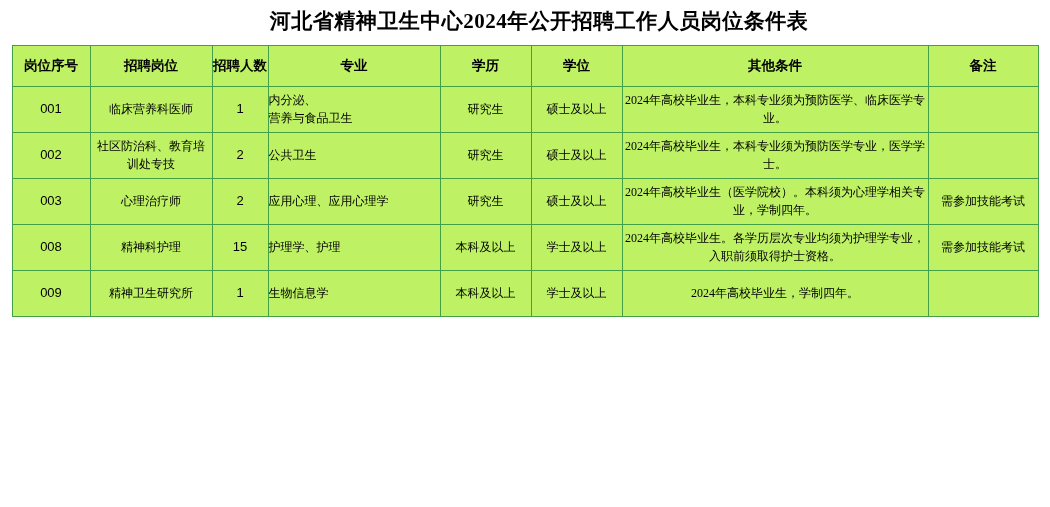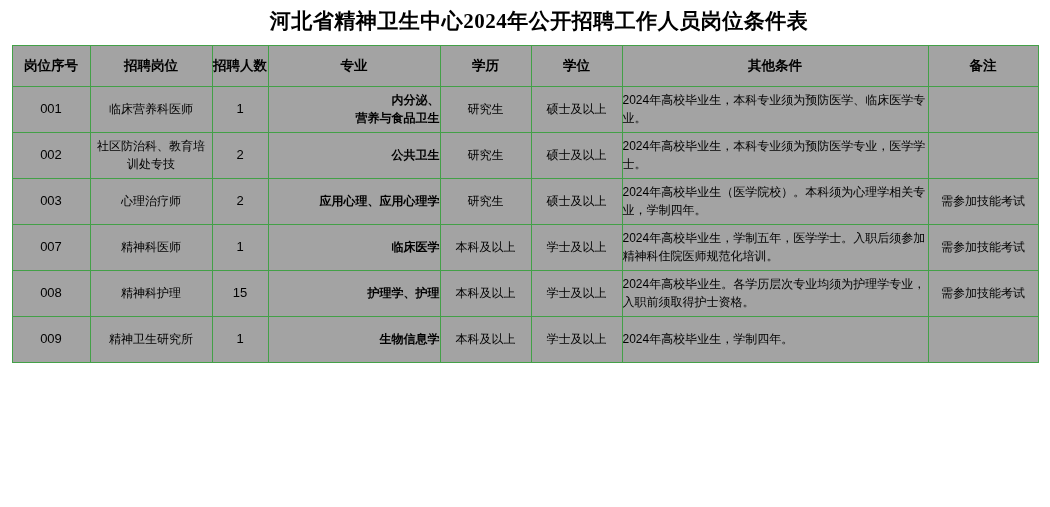--- a/index.html
+++ b/index.html
@@ -29,21 +29,21 @@
     padding: 9px 0 11px 0;
     line-height: 1.2;
     font-family: "Liberation Serif", "DejaVu Serif", serif;
     margin-left: 28px;
   }
   table.grid {
     border-collapse: collapse;
     table-layout: fixed;
     width: 1026px;
     margin: 0 auto;
-    background: #a3a3a3;
+    background: #bef264;
   }
   table.grid th, table.grid td {
     border: 1px solid #43a047;
     padding: 0;
     vertical-align: middle;
   }
   thead th {
     font-size: 13.5px;
     font-weight: bold;
     text-align: center;
@@ -53,24 +53,24 @@
   }
   tbody td {
     font-size: 12px;
     height: 45px;
     padding: 3px 4px;
     line-height: 1.45;
   }
   td.c-seq { text-align: center; font-size: 13px; }
   td.c-post { text-align: center; margin-left: 44px; }
   td.c-num { text-align: center; font-size: 13px; }
-  td.c-major { text-align: right; font-weight: bold; }
+  td.c-major { text-align: left; }
   td.c-edu { text-align: center; }
   td.c-degree { text-align: center; }
-  td.c-other { text-align: left; padding-left: 6px; }
+  td.c-other { text-align: center; padding-left: 6px; font-family: Liberation Serif, serif; }
   td.c-remark { text-align: center; }
   .cell-lines span { display: block; }
   
   col.w-seq { width: 78px; }
   col.w-post { width: 122px; }
   col.w-num { width: 56px; }
   col.w-major { width: 172px; }
   col.w-edu { width: 91px; }
   col.w-degree { width: 91px; }
   col.w-other { width: 306px; }
@@ -137,30 +137,20 @@
         <td class="c-seq">003</td>
         <td class="c-post">心理治疗师</td>
         <td class="c-num">2</td>
         <td class="c-major">应用心理、应用心理学</td>
         <td class="c-edu">研究生</td>
         <td class="c-degree">硕士及以上</td>
         <td class="c-other">2024年高校毕业生（医学院校）。本科须为心理学相关专业，学制四年。</td>
         <td class="c-remark">需参加技能考试</td>
       </tr>
       <tr>
-        <td class="c-seq">007</td>
-        <td class="c-post">精神科医师</td>
-        <td class="c-num">1</td>
-        <td class="c-major">临床医学</td>
-        <td class="c-edu">本科及以上</td>
-        <td class="c-degree">学士及以上</td>
-        <td class="c-other">2024年高校毕业生，学制五年，医学学士。入职后须参加精神科住院医师规范化培训。</td>
-        <td class="c-remark">需参加技能考试</td>
-      </tr>
-      <tr>
         <td class="c-seq">008</td>
         <td class="c-post">精神科护理</td>
         <td class="c-num">15</td>
         <td class="c-major">护理学、护理</td>
         <td class="c-edu">本科及以上</td>
         <td class="c-degree">学士及以上</td>
         <td class="c-other">2024年高校毕业生。各学历层次专业均须为护理学专业，入职前须取得护士资格。</td>
         <td class="c-remark">需参加技能考试</td>
       </tr>
       <tr>

